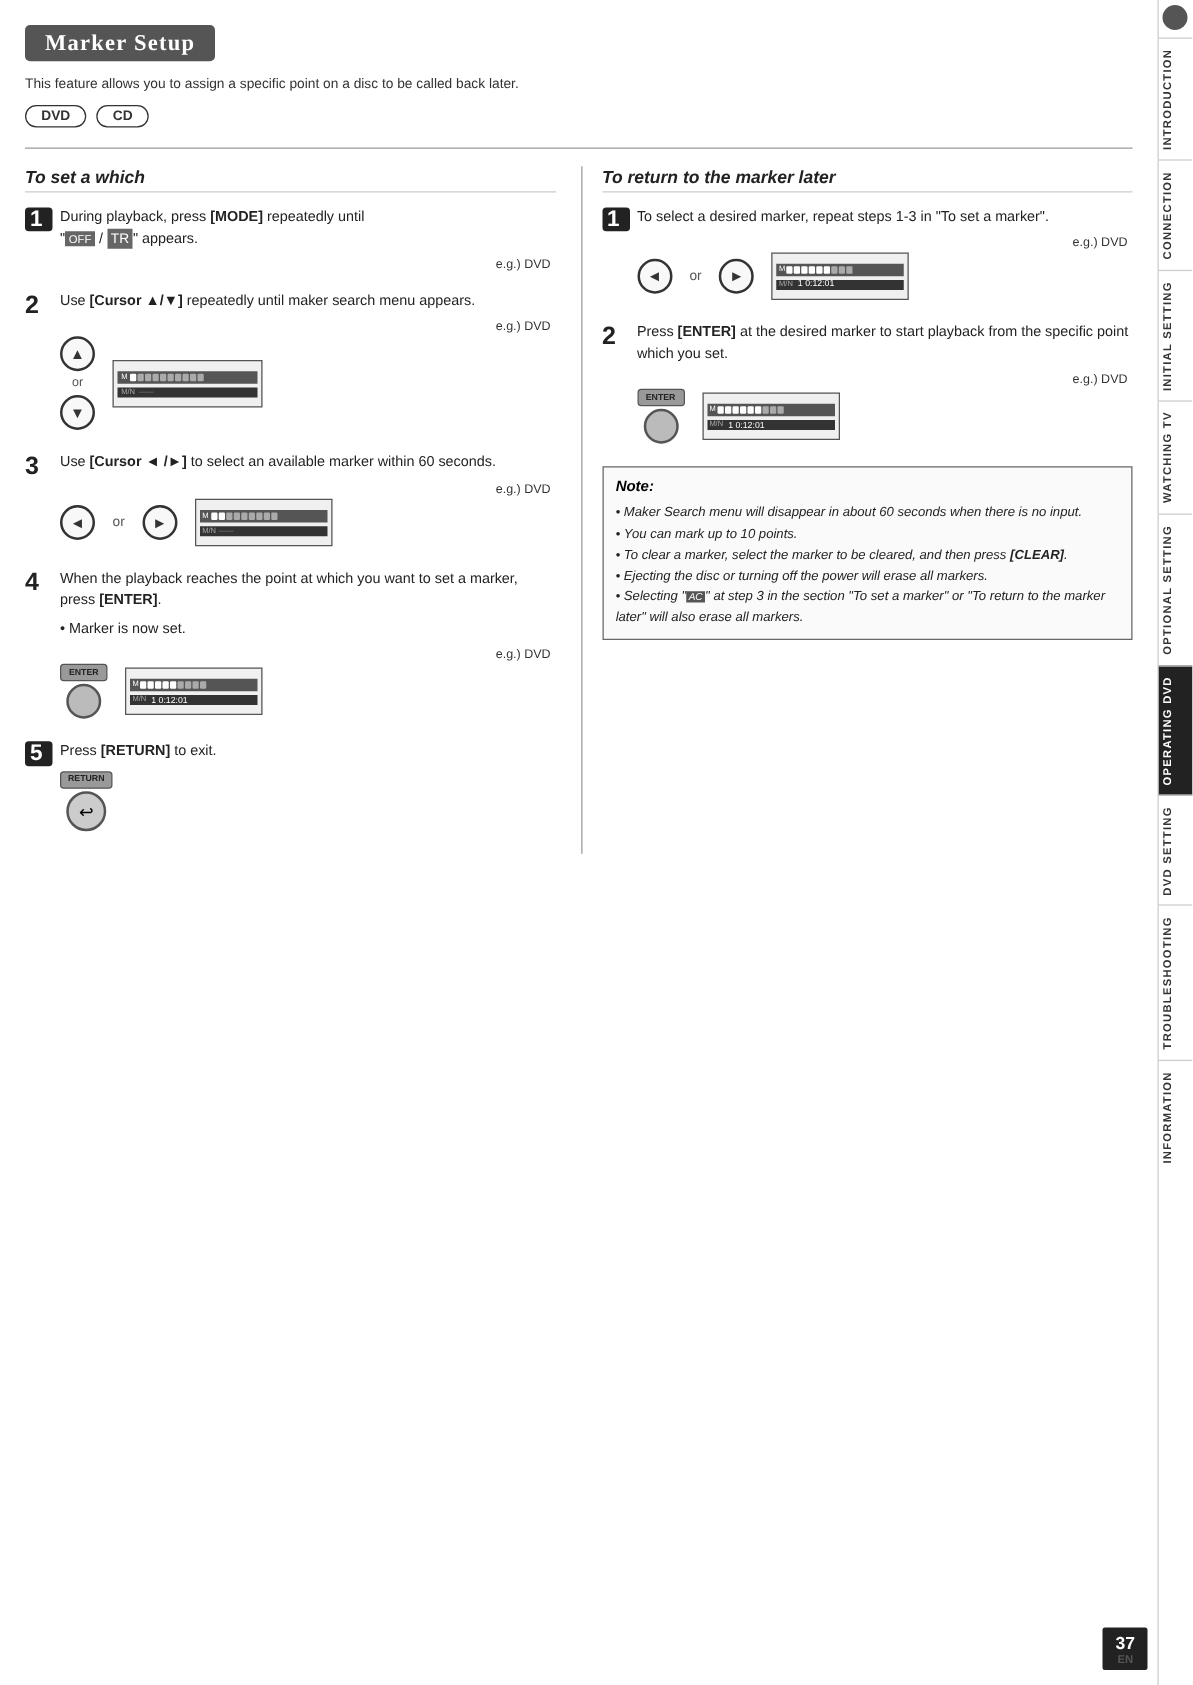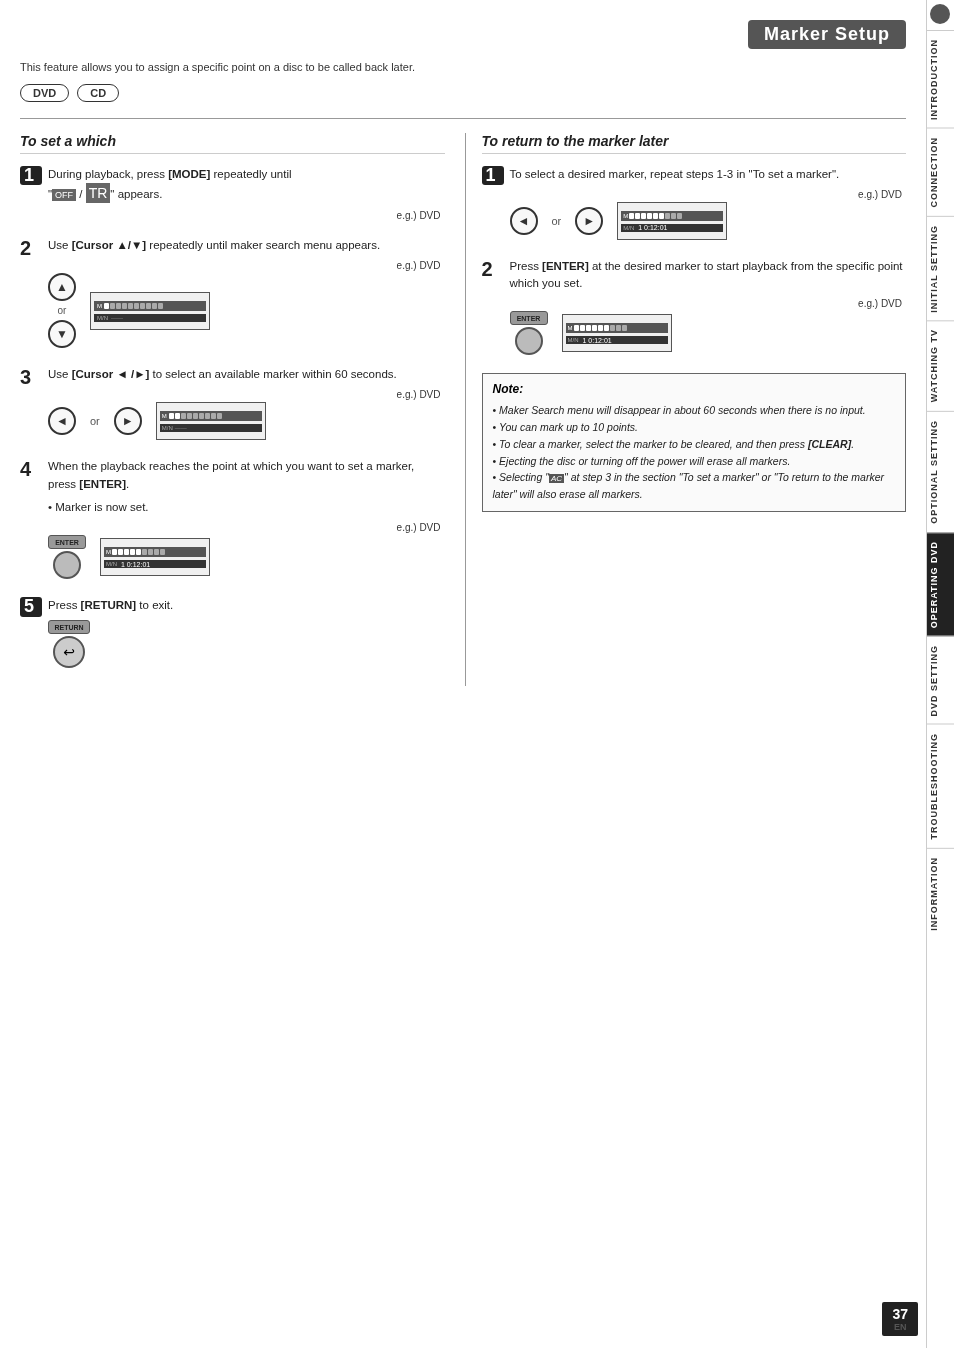--- a/index.html
+++ b/index.html
@@ -61,22 +61,23 @@
     .main-content {
       position: absolute;
       left: 0;
       top: 0;
       right: 28px;
       padding: 20px 20px 20px 20px;
     }
 
     
     .page-title-wrapper {
-      text-align: right;
+      text-align: left;
       margin-bottom: 10px;
+      font-family: Liberation Serif, serif;
     }
 
     .page-title {
       display: inline-block;
       background: #555;
       color: #fff;
       font-size: 18px;
       font-weight: bold;
       padding: 4px 16px;
       border-radius: 4px;
@@ -357,21 +358,21 @@
   <div class="two-col">
 
     <div class="col-left">
       <div class="section-heading">To set a which</div>
 
       <div class="step">
         <span class="step-number highlight">1</span>
         <div class="step-content">
           <div class="step-text">
             During playback, press <strong>[MODE]</strong> repeatedly until<br>
-            "<span style="background:#666;color:#fff;font-size:9px;padding:1px 3px;">OFF</span> / <span style="background:#666;color:#fff;font-size:14px;padding:2px 3px;">TR</span>" appears.
+            "<span style="background:#666;color:#fff;font-size:9px;padding:1px 3px;">OFF</span> / <span style="background:#666;color:#fff;font-size:11px;padding:2px 3px;">TR</span>" appears.
           </div>
           <div class="eg-label">e.g.) DVD</div>
         </div>
       </div>
 
       <div class="step">
         <span class="step-number">2</span>
         <div class="step-content">
           <div class="step-text">
             Use <strong>[Cursor ▲/▼]</strong> repeatedly until maker search menu appears.

